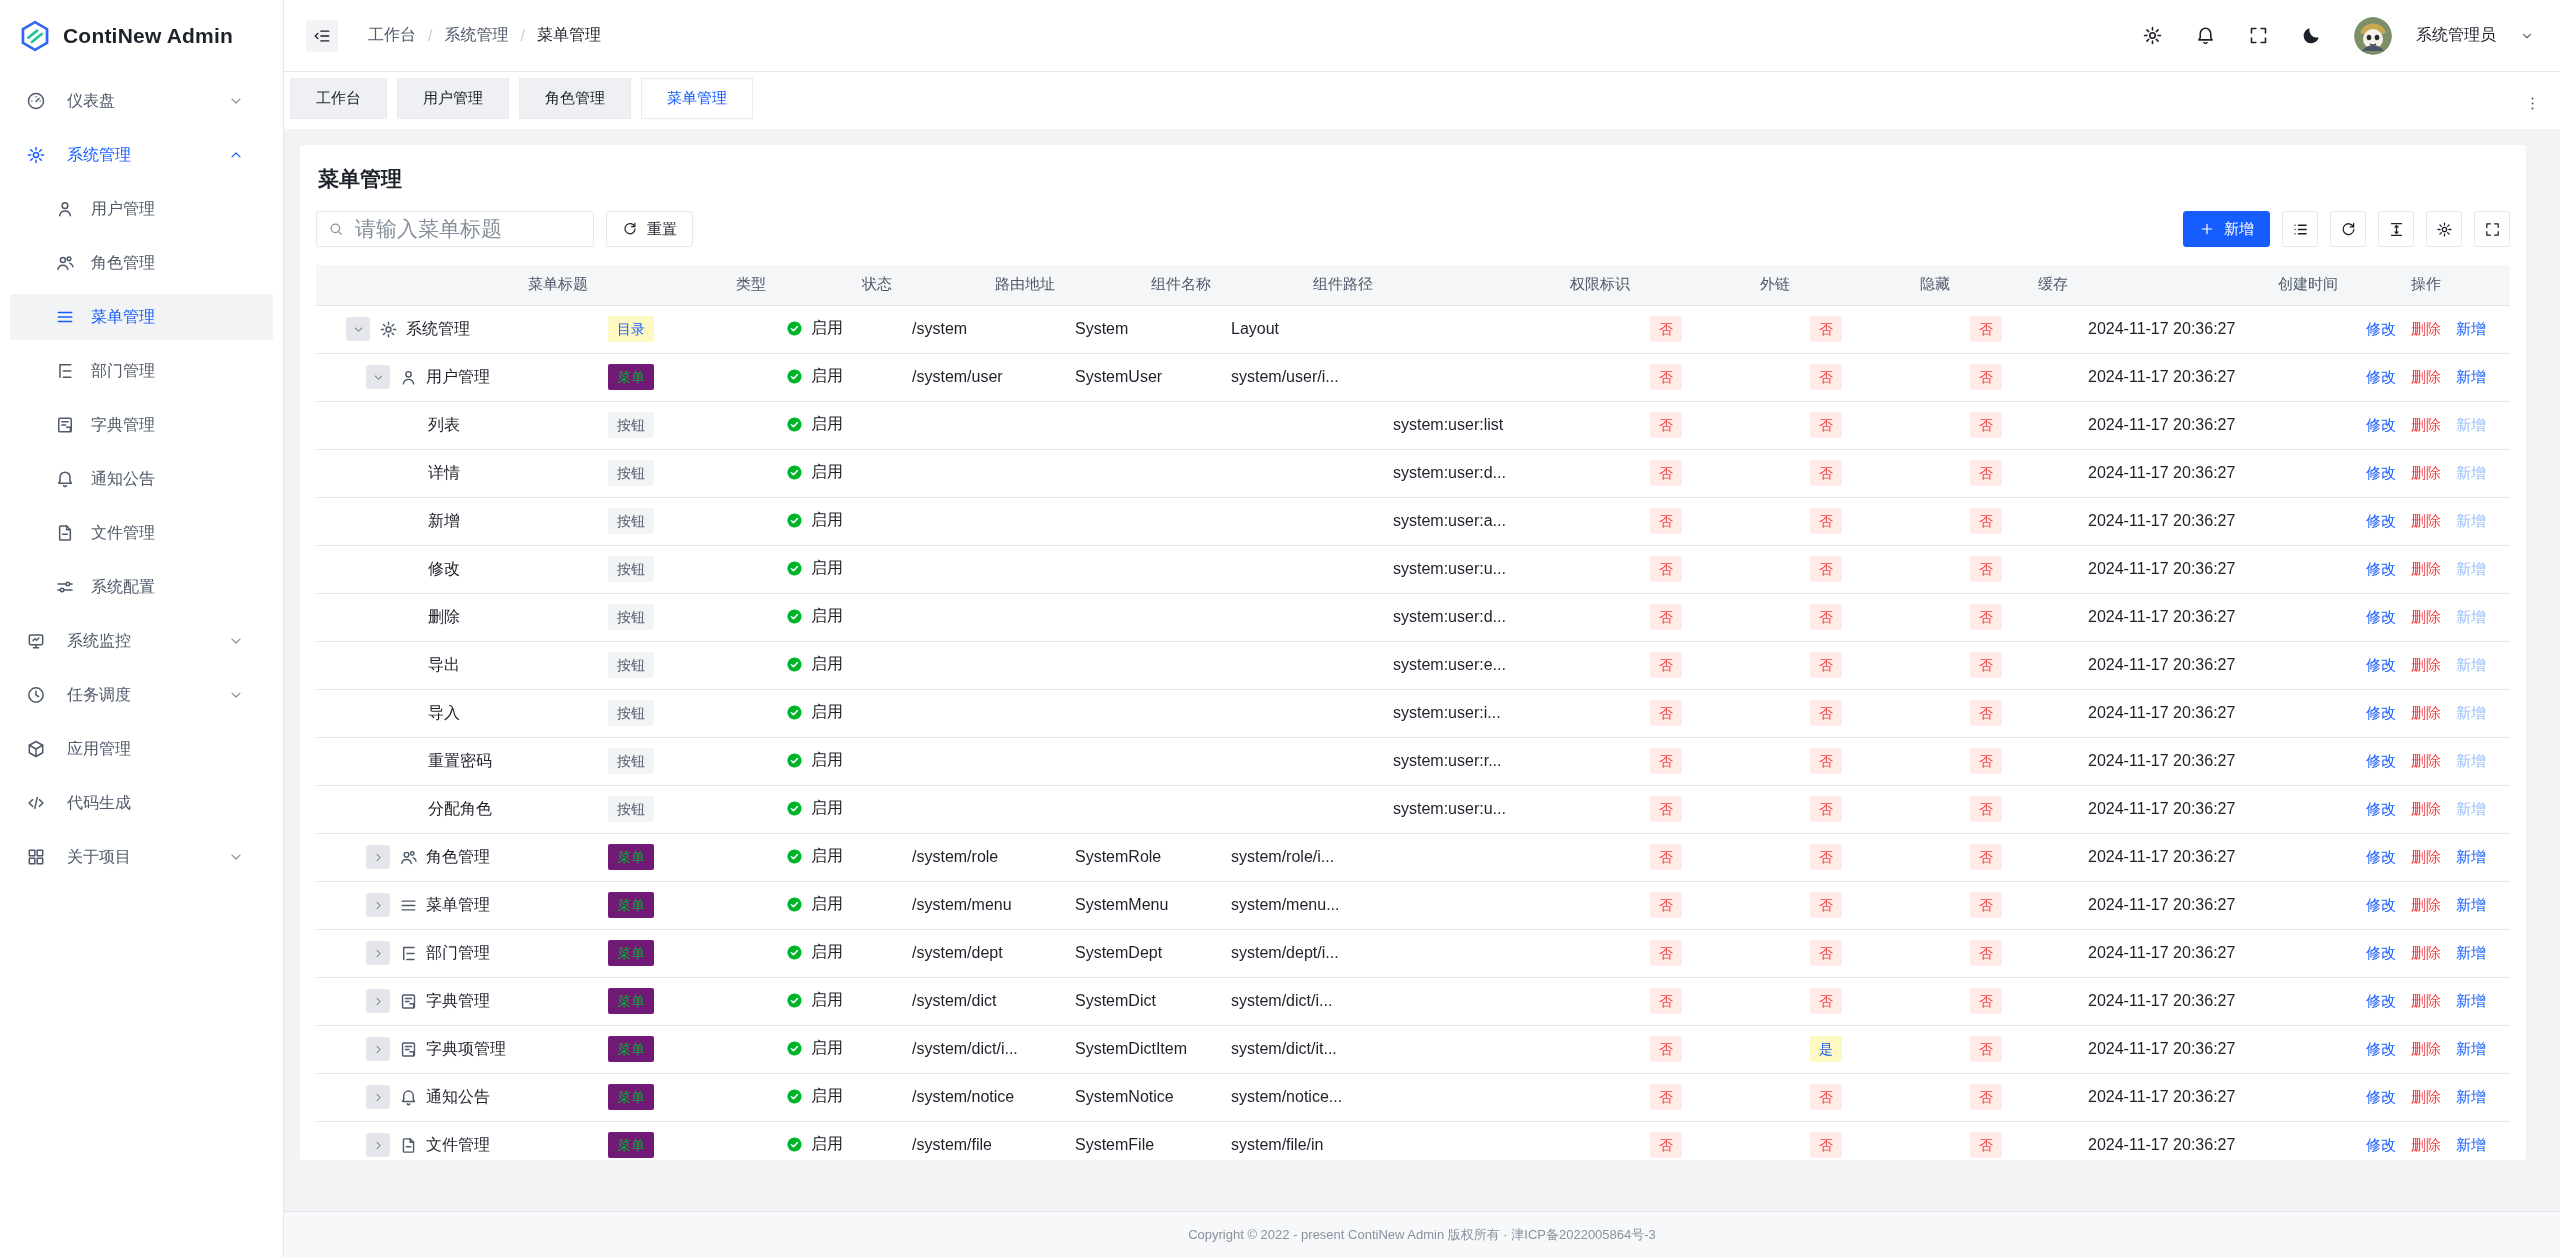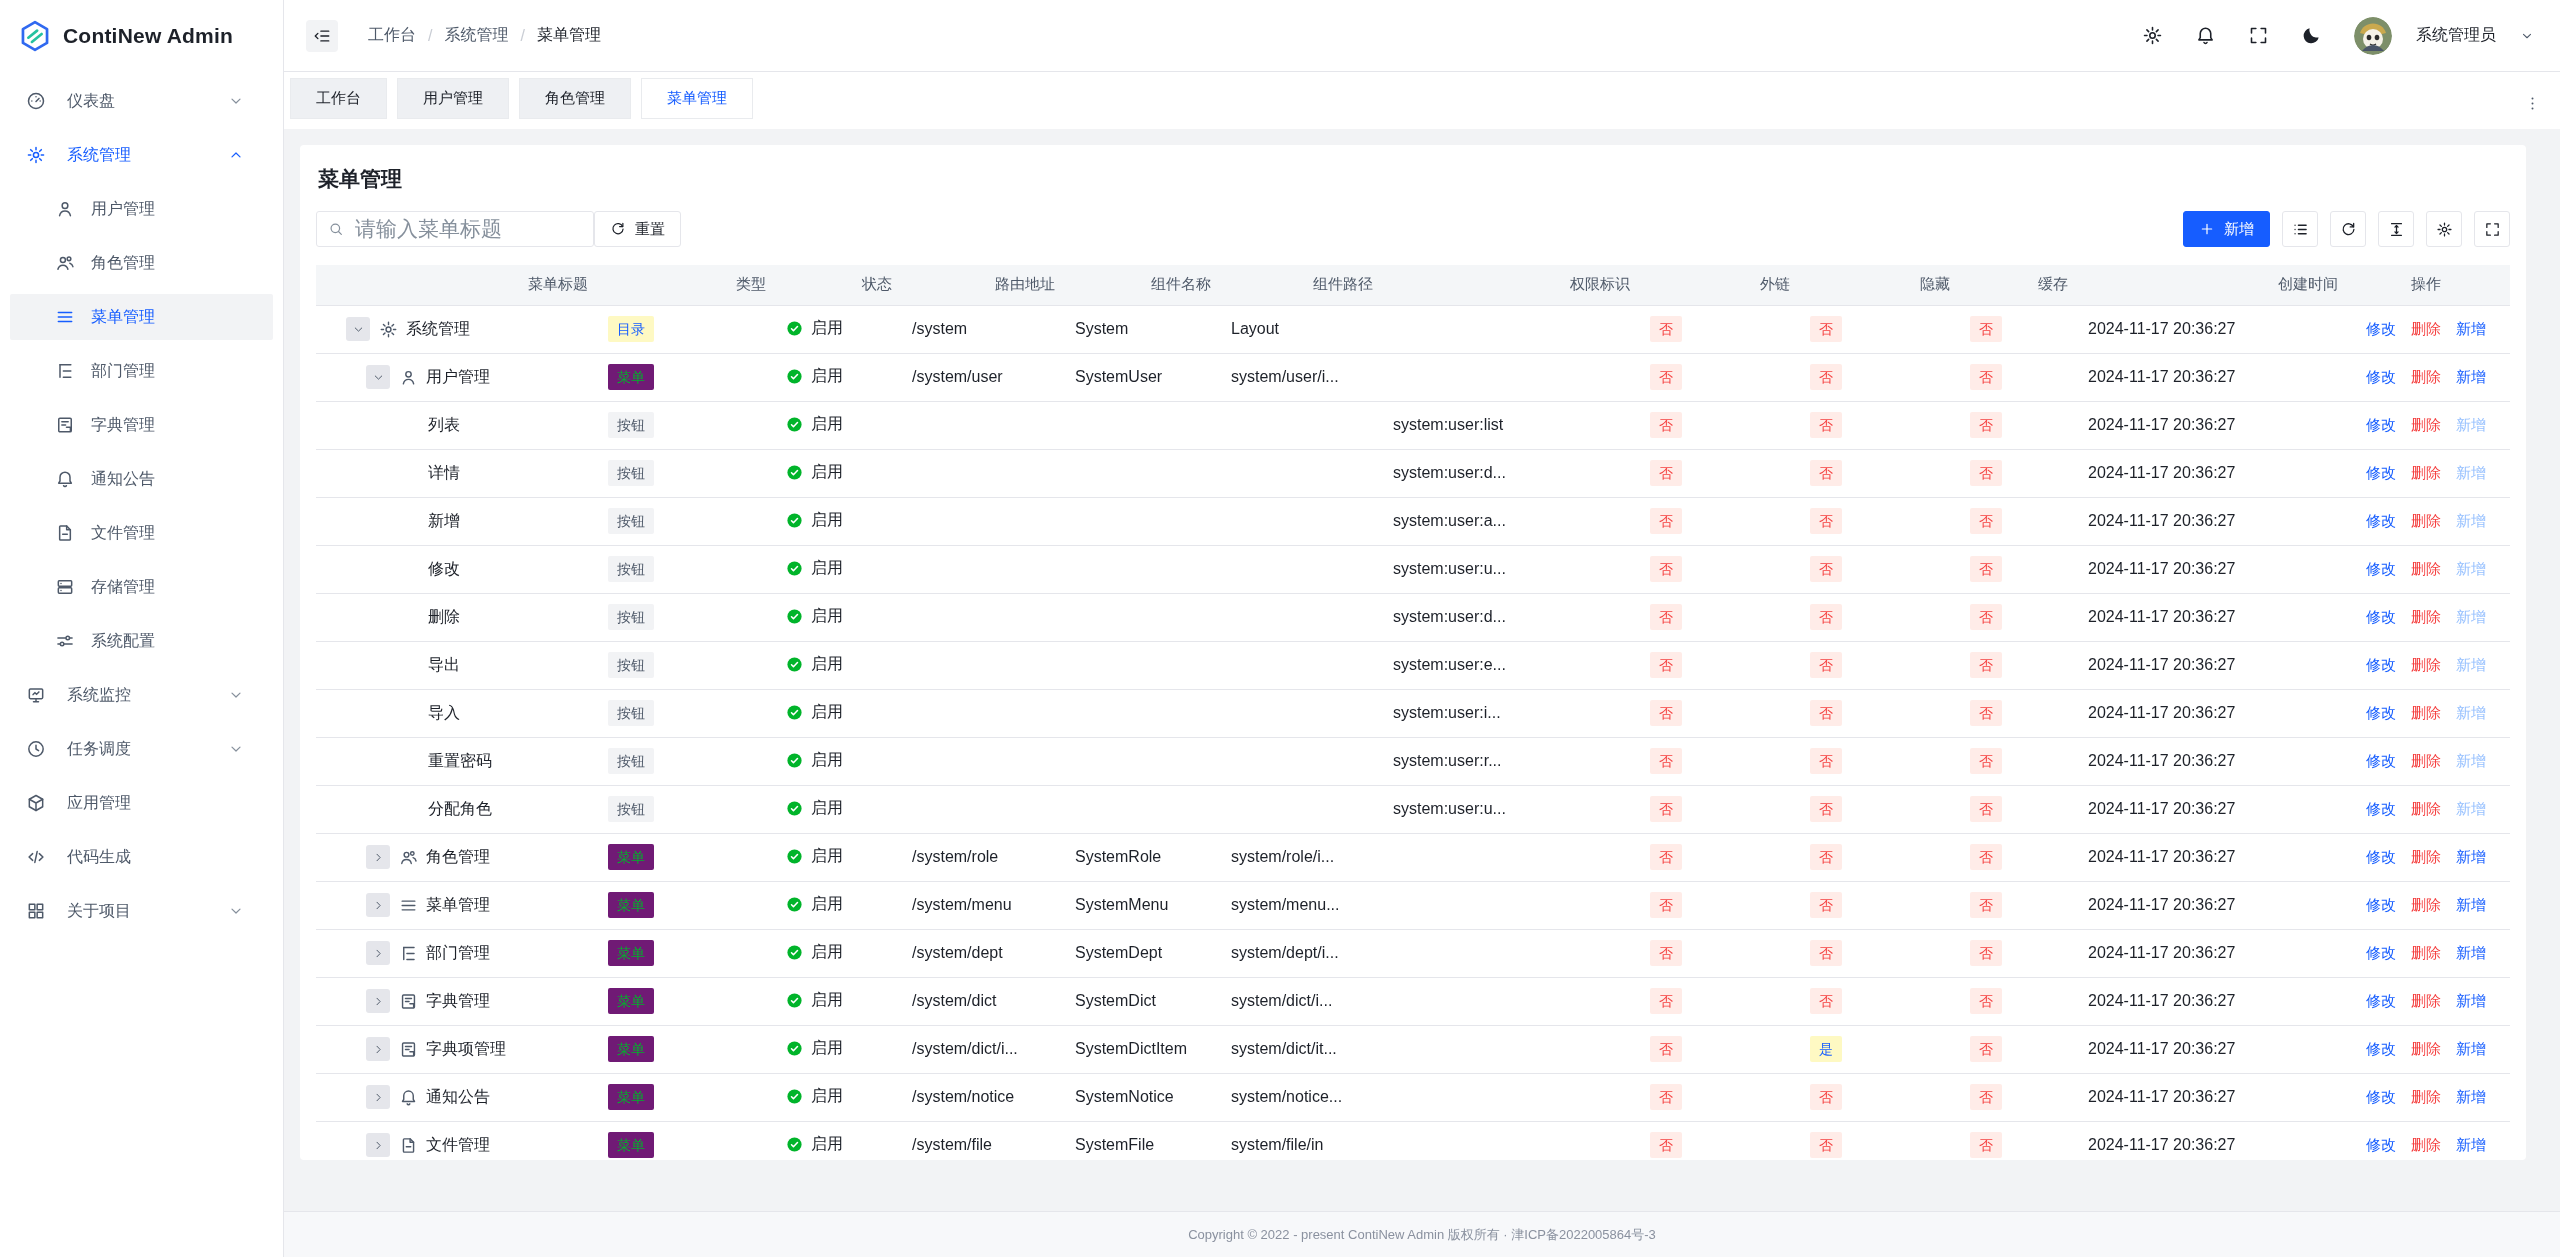--- a/index.html
+++ b/index.html
@@ -54,21 +54,21 @@
   .content{flex:1;background:var(--bg);padding:16px 34px 0 16px;overflow:hidden}
   .card{background:#fff;border-radius:4px;height:1015px;padding:16px;overflow:hidden}
   .page-title{font-size:21px;font-weight:bold;margin:4px 0 18px 2px}
   .toolbar{display:flex;align-items:center;margin-bottom:18px}
   .search-box{width:278px;height:36px;border:1px solid var(--border);border-radius:3px;display:flex;align-items:center;padding:0 11px;gap:9px;color:var(--text3);background:#fff}
   .search-box .icn{width:16px;height:16px}
   .search-box input{border:none;outline:none;flex:1;font-size:21px;color:var(--text);background:transparent;min-width:0}
   .search-box input::placeholder{color:var(--text3)}
   .btn{height:36px;border:1px solid var(--border);background:#fff;border-radius:3px;display:inline-flex;align-items:center;justify-content:center;gap:9px;padding:0 15px;font-size:15px;color:var(--text);cursor:pointer}
   .btn .icn{width:16px;height:16px}
-  .reset-btn{margin-left:0}
+  .reset-btn{margin-left:12px}
   .toolbar-right{margin-left:auto;display:flex;gap:12px}
   .btn-primary{background:var(--blue);border-color:var(--blue);color:#fff}
   .icon-btn{width:36px;padding:0}
   .icon-btn .icn{width:17px;height:17px}
 
   
   table{width:100%;border-collapse:collapse;table-layout:fixed}
   th{height:40px;background:#f4f6f8;font-weight:500;font-size:15px;color:var(--text2);text-align:right;padding:0 4px 0 16px;border-bottom:1px solid var(--border);white-space:nowrap;overflow:hidden}
   th.center{text-align:center;padding:0}
   td{height:48px;border-bottom:1px solid var(--border);font-size:16px;padding:0 4px 0 16px;white-space:nowrap;overflow:hidden;color:var(--text)}
@@ -199,30 +199,20 @@
               <path d="M14 3.6H6.6a1 1 0 0 0-1 1v14.8a1 1 0 0 0 1 1h10.8a1 1 0 0 0 1-1V8z"></path>
               <path d="M14 3.6V8h4.4"></path>
               <path d="M9.2 13.5h5.6"></path>
             </svg>
           </span>
           <span class="lbl">文件管理</span>
         </div>
         <div class="side-item">
           <span class="icn">
             <svg viewBox="0 0 24 24" width="100%" height="100%" fill="none" stroke="currentColor" stroke-width="1.8" stroke-linecap="round" stroke-linejoin="round">
-              <rect x="4" y="4.6" width="16" height="6.4" rx="1"></rect>
-              <rect x="4" y="13" width="16" height="6.4" rx="1"></rect>
-              <path d="M7.2 7.8h.01M7.2 16.2h.01"></path>
-            </svg>
-          </span>
-          <span class="lbl">存储管理</span>
-        </div>
-        <div class="side-item">
-          <span class="icn">
-            <svg viewBox="0 0 24 24" width="100%" height="100%" fill="none" stroke="currentColor" stroke-width="1.8" stroke-linecap="round" stroke-linejoin="round">
               <path d="M3.5 8.3h9M17.8 8.3h2.7M3.5 15.7h2.7M11 15.7h9.5"></path>
               <circle cx="15.3" cy="8.3" r="2.1"></circle>
               <circle cx="8.5" cy="15.7" r="2.1"></circle>
             </svg>
           </span>
           <span class="lbl">系统配置</span>
         </div>
       </div>
       <div class="side-item">
         <span class="icn">

